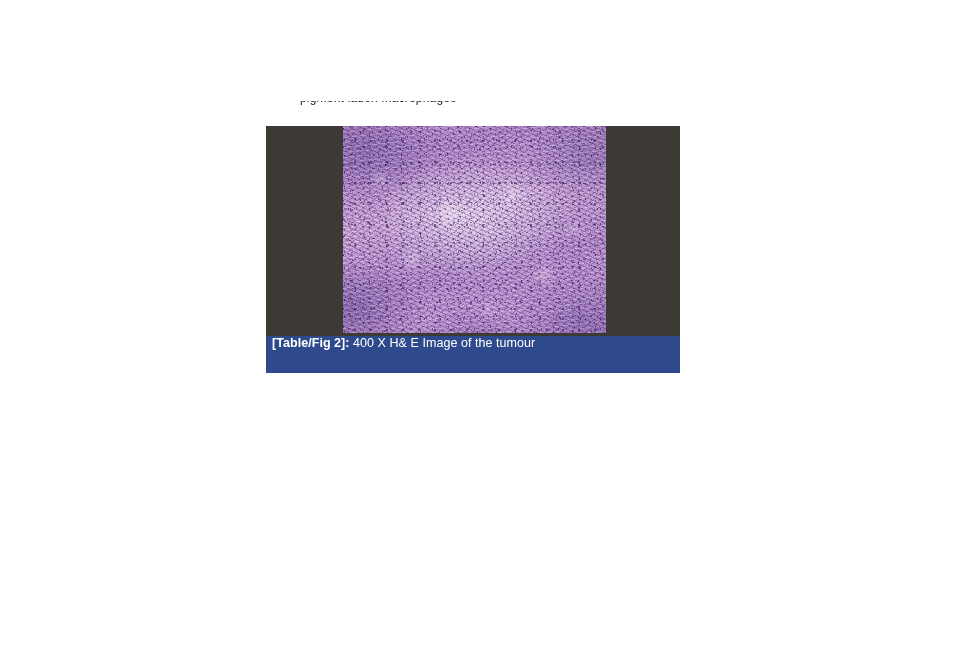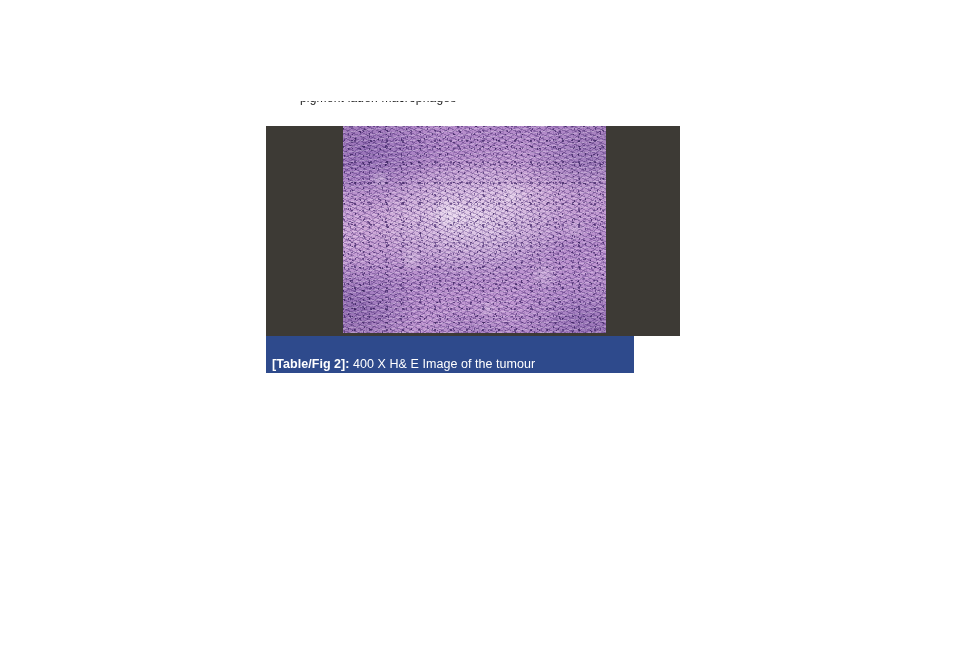--- a/index.html
+++ b/index.html
@@ -153,27 +153,27 @@
   .he-vignette {
     background: radial-gradient(ellipse 78% 74% at 50% 48%,
                 rgba(0,0,0,0) 55%, rgba(60,30,80,.16) 100%);
   }
 
   
   #figure-caption-bar {
     position: absolute;
     left: 0;
     top: 210px;
-    width: 368px;
+    width: 414px;
     height: 37px;
     background: #2e4a8c;
     box-sizing: border-box;
     padding: 0 8px 2px 6px;
     display: flex;
-    align-items: flex-end;
+    align-items: flex-start;
   }
   #figure-caption-text {
     font-size: 12.5px;
     line-height: 14px;
     color: #ffffff;
     white-space: nowrap;
     letter-spacing: .05px;
   }
   #figure-caption-label {
     font-weight: bold;

